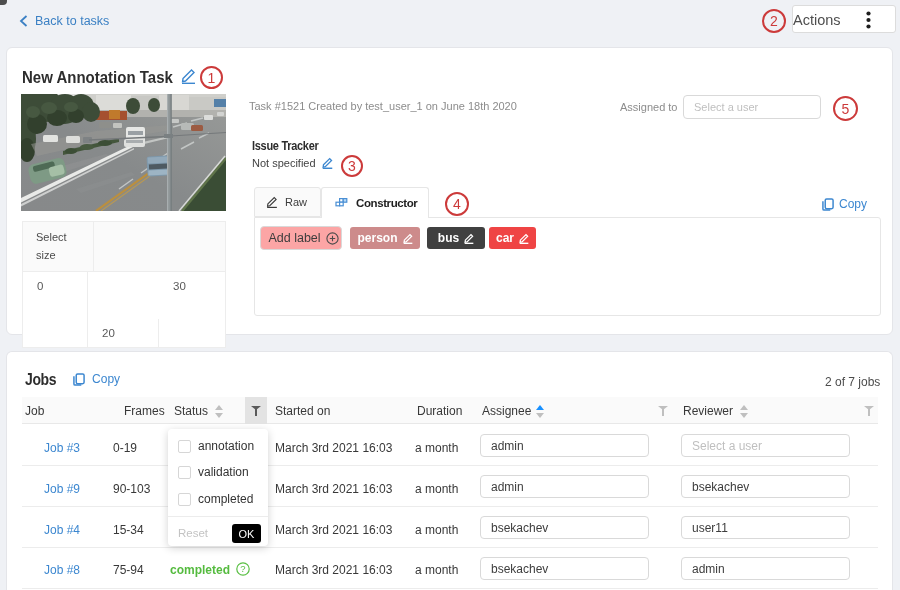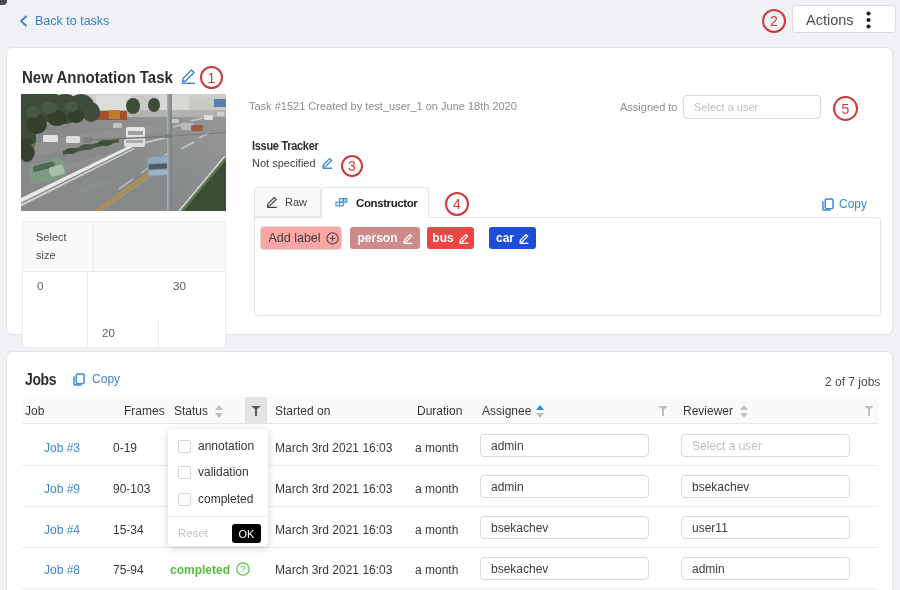--- a/index.html
+++ b/index.html
@@ -35,21 +35,21 @@
   <div class="abs" style="left:0;top:0;width:7px;height:5px;background:#4d4d4d;border-bottom-right-radius:4px;"></div>
 
   <div class="abs" style="left:19px;top:14px;display:flex;align-items:center;color:#3b80c4;font-size:12.5px;">
     <svg width="9" height="12" viewBox="0 0 9 12" style="margin-right:7px;">
         <path d="M7.5 1 L2 6 L7.5 11" fill="none" stroke="#3b80c4" stroke-width="1.8"></path>
       </svg>
     <span>Back to tasks</span>
   </div>
 
   <div class="abs" style="left:792px;top:5px;width:104px;height:28px;background:#fff;border:1px solid #dcdcdc;border-radius:3px;">
-    <span class="abs" style="left:13px;top:6px;font-size:14.5px;color:#4e4e4e;">Actions</span>
+    <span class="abs" style="left:0;top:6px;font-size:14.5px;color:#4e4e4e;">Actions</span>
     <svg class="abs" width="5" height="18" viewBox="0 0 5 18" style="left:73px;top:5px;">
         <circle cx="2.5" cy="2.5" r="2.1" fill="#1e1e1e"></circle>
         <circle cx="2.5" cy="9" r="2.1" fill="#1e1e1e"></circle>
         <circle cx="2.5" cy="15.5" r="2.1" fill="#1e1e1e"></circle>
       </svg>
   </div>
   <span class="circ" style="left:762px;top:9px;width:24px;height:24px;">2</span>
 
   <div class="card" style="left:6px;top:47px;width:887px;height:288px;"></div>
 
@@ -241,28 +241,28 @@
       </svg>
   </div>
 
   <div class="abs chip" style="left:350px;top:227px;width:70px;height:22px;background:#cd8b8b;border-radius:3px;">
     <span>person</span>
     <svg width="10" height="11" viewBox="0 0 15 16" style="margin-left:5px;">
         <path d="M2 10.5 L10.5 2 L13 4.5 L4.5 13 L1.6 13.6 Z" fill="none" stroke="#fff" stroke-width="1.8"></path>
         <rect x="1" y="14.2" width="13" height="2.4" fill="#fff"></rect>
       </svg>
   </div>
-  <div class="abs chip" style="left:427px;top:227px;width:47px;height:22px;background:#ef4444;border-radius:3px;">
+  <div class="abs chip" style="left:427px;top:227px;width:58px;height:22px;background:#404040;border-radius:3px;">
     <span>bus</span>
     <svg width="10" height="11" viewBox="0 0 15 16" style="margin-left:5px;">
         <path d="M2 10.5 L10.5 2 L13 4.5 L4.5 13 L1.6 13.6 Z" fill="none" stroke="#fff" stroke-width="1.8"></path>
         <rect x="1" y="14.2" width="13" height="2.4" fill="#fff"></rect>
       </svg>
   </div>
-  <div class="abs chip" style="left:489px;top:227px;width:47px;height:22px;background:#1d4ed8;border-radius:3px;">
+  <div class="abs chip" style="left:489px;top:227px;width:47px;height:22px;background:#ef4444;border-radius:3px;">
     <span>car</span>
     <svg width="10" height="11" viewBox="0 0 15 16" style="margin-left:5px;">
         <path d="M2 10.5 L10.5 2 L13 4.5 L4.5 13 L1.6 13.6 Z" fill="none" stroke="#fff" stroke-width="1.8"></path>
         <rect x="1" y="14.2" width="13" height="2.4" fill="#fff"></rect>
       </svg>
   </div>
 
   <div class="card" style="left:6px;top:351px;width:887px;height:245px;border-bottom:none;"></div>
 
   <div class="abs" style="left:25px;top:371px;display:flex;align-items:center;">

